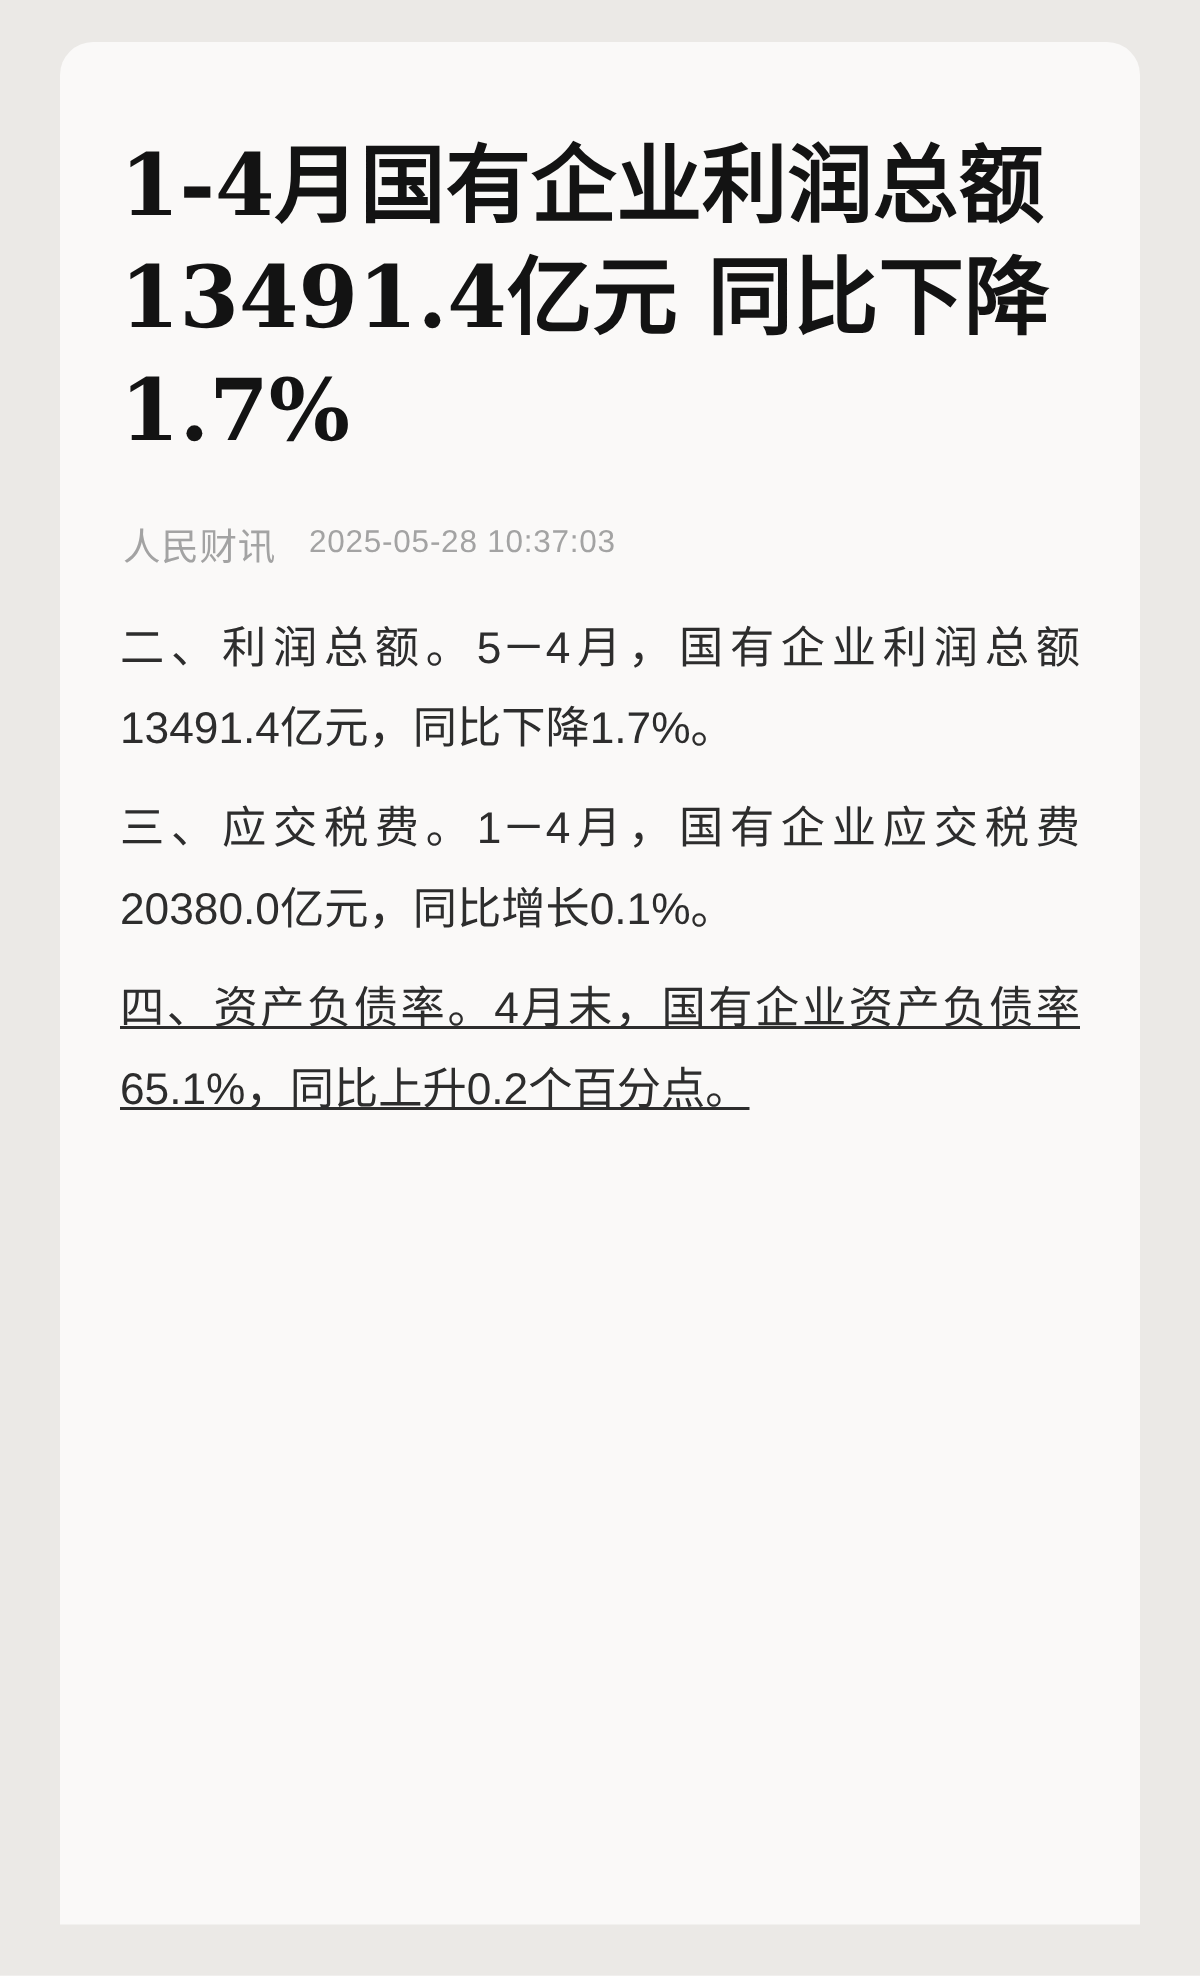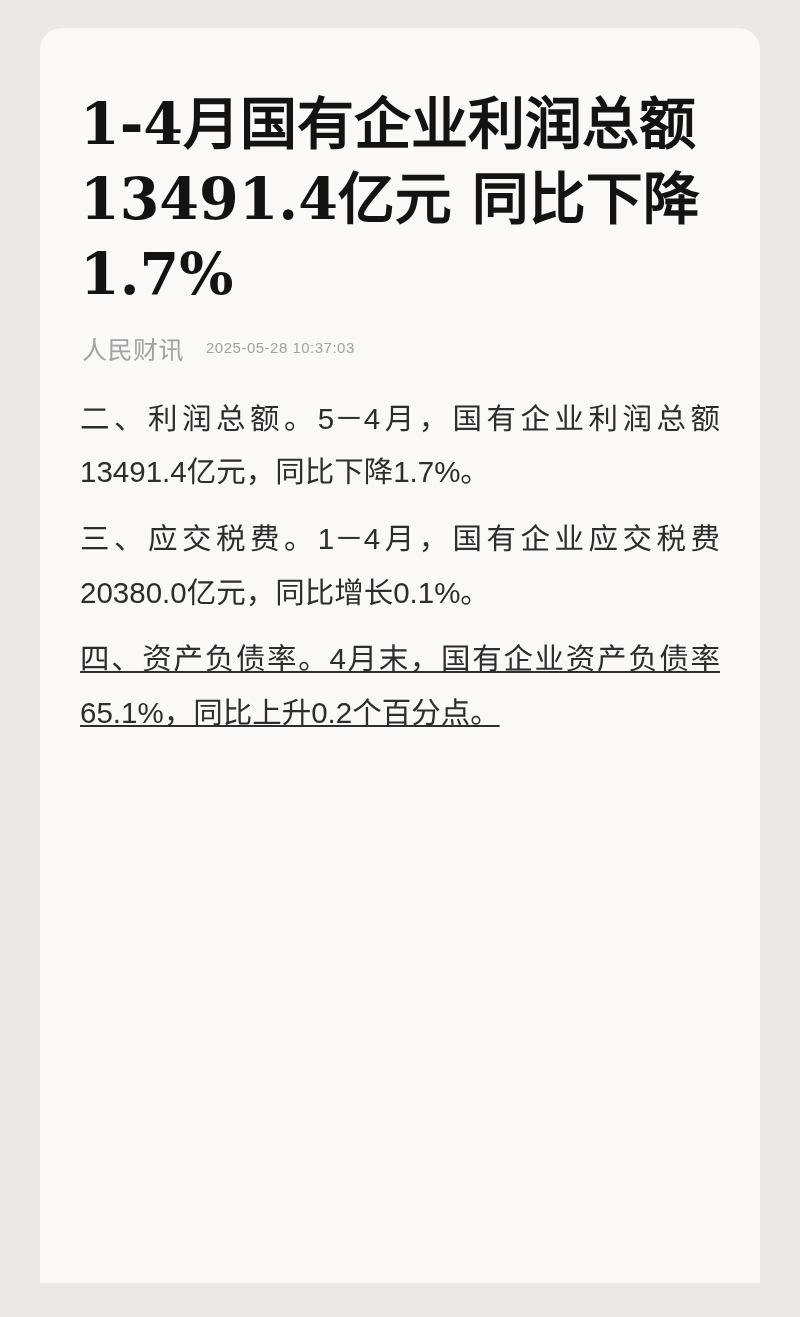--- a/index.html
+++ b/index.html
@@ -31,36 +31,36 @@
     box-sizing: border-box;
     padding: 58px 40px 40px 40px;
   }
   .article-title {
     font-family: "DejaVu Serif", "Liberation Serif", serif;
     font-weight: bold;
     font-size: 57px;
     line-height: 1.32;
     letter-spacing: 0px;
     color: #131313;
-    margin: 0 0 18px 0;
+    margin: 0 0 32px 0;
     word-break: break-word;
   }
   .meta-row {
     display: flex;
     align-items: center;
     gap: 22px;
     margin: 0 0 26px 2px;
   }
   .meta-source {
     font-size: 25px;
     color: #a3a3a3;
     letter-spacing: 0.5px;
   }
   .meta-time {
-    font-size: 15px;
+    font-size: 21px;
     color: #a3a3a3;
     letter-spacing: 0.5px;
     font-family: "Liberation Sans", "DejaVu Sans", sans-serif;
   }
   .body-text p {
     font-size: 29.5px;
     line-height: 1.82;
     color: #2d2d2d;
     margin: 0 0 13px 0;
     text-align: justify;

